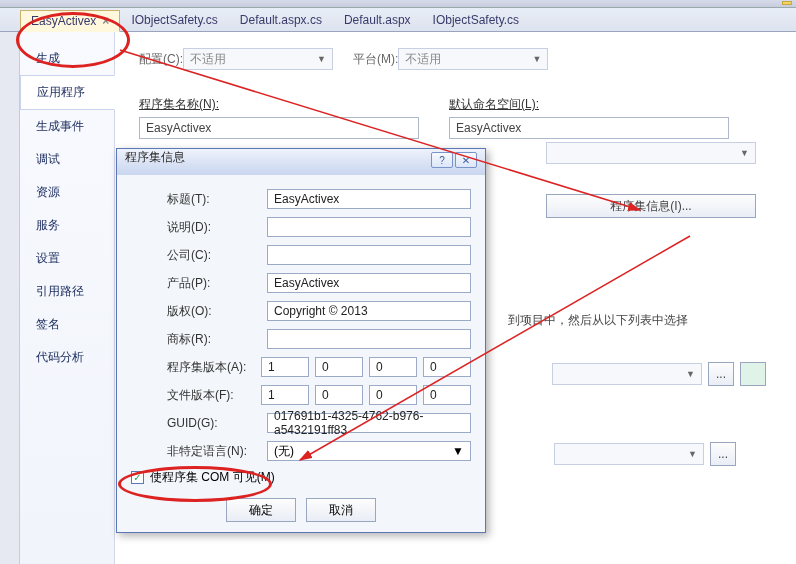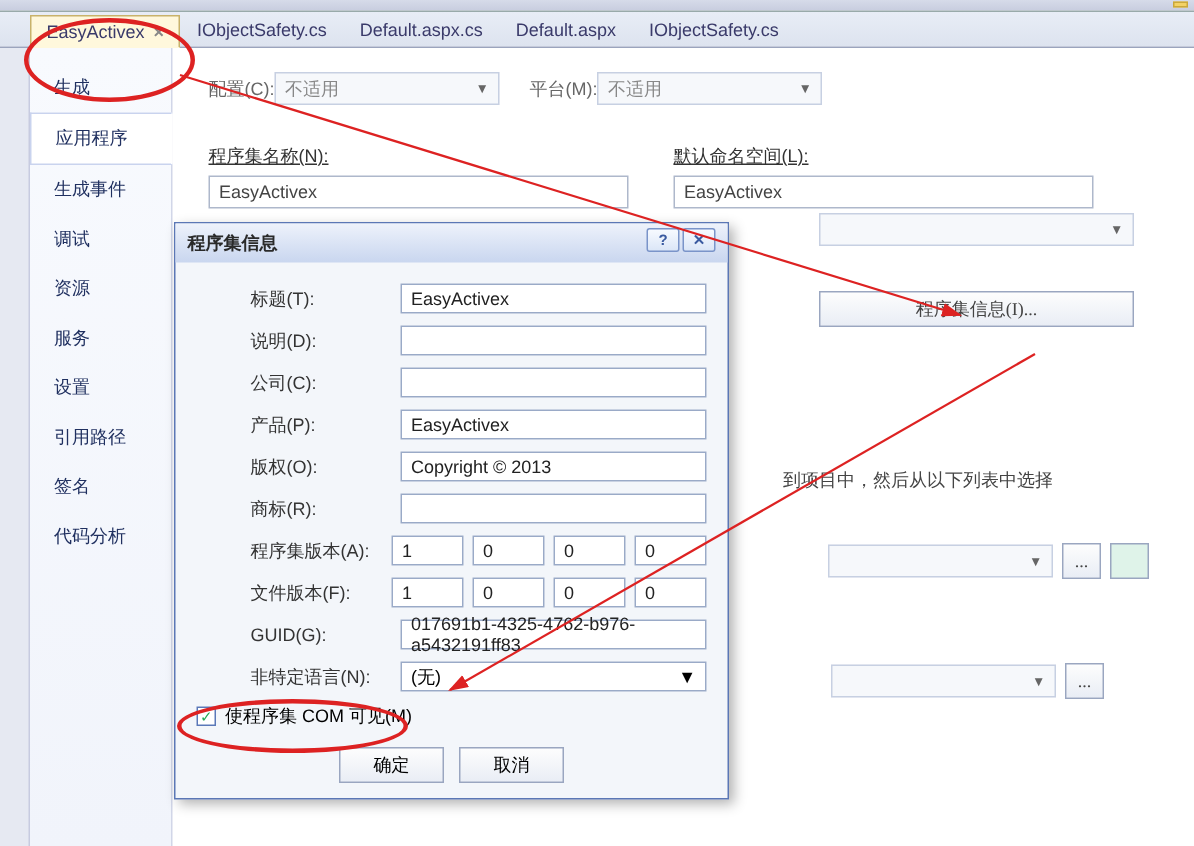--- a/index.html
+++ b/index.html
@@ -19,28 +19,28 @@
 .sidenav { width: 95px; background: linear-gradient(#f8fafe,#f1f4fb); border-right: 1px solid #d1d6e8; padding-top: 10px;}
 .sidenav .item { padding: 8px 16px; color: #203060; cursor:pointer; }
 .sidenav .item.active { background:#fff; border:1px solid #c9d3ee; border-right:1px solid #fff; margin-right:-1px; }
 .main { flex:1; padding: 16px 24px; color:#444; position:relative; }
 .row { display:flex; align-items:center; margin-bottom:12px; }
 .lbl { color:#666; }
 .dd { display:inline-flex; align-items:center; justify-content:space-between; background:#f6f8fb; border:1px solid #c7d0e2; height:22px; padding:0 6px; min-width:150px; color:#888;}
 .dd .arrow { font-size:9px; color:#666; }
 .textfield { height:22px; border:1px solid #aeb8cb; background:#fff; padding:0 6px; width:280px; display:flex; align-items:center; }
 .group-lbl { color:#333; margin-bottom:4px;text-decoration:underline; }
-.btn { background:linear-gradient(#fdfdfd,#e9edf5); border:1px solid #9aa6c0; height:24px; padding:0 22px; cursor:pointer; display:inline-flex; align-items:center; justify-content:center;font-family:Liberation Serif, serif;}
+.btn { background:linear-gradient(#fdfdfd,#e9edf5); border:1px solid #9aa6c0; height:24px; padding:0 22px; cursor:pointer; display:inline-flex; align-items:center; justify-content:center;}
 .btn.small { padding:0 4px; width:26px; }
 
 .rt-text { color:#444; }
 
 
 .dialog { position:absolute; left:116px; top:148px; width:370px; background:#f3f6fa; border:1px solid #5b77b5; box-shadow: 3px 3px 8px rgba(0,0,0,.3); }
-.dlg-title { background:linear-gradient(#eef2fb,#dbe4f5,#c9d6ef); height:26px; display:flex; align-items:center; padding:0 8px; color:#2a2a2a; font-weight:700; position:relative;}
+.dlg-title { background:linear-gradient(#eef2fb,#dbe4f5,#c9d6ef); height:26px; display:flex; align-items:flex-start; padding:0 8px; color:#2a2a2a; font-weight:400; position:relative;}
 .dlg-title .winbtn { position:absolute; right:8px; top:3px; display:flex; gap:2px;}
 .dlg-title .winbtn span { width:22px; height:16px; border:1px solid #7a94c9; background:linear-gradient(#f7faff,#dbe6f7); font-size:10px; display:flex; align-items:center; justify-content:center; color:#3a5aa0; border-radius:2px;}
 .dlg-body { padding: 14px 14px 10px 14px; }
 .frow { display:flex; align-items:center; margin-bottom:8px;margin-left:36px; }
 .flabel { width:100px; color:#333; }
 .finput { flex:1; height:20px; border:1px solid #9aaac7; background:#fff; padding:0 6px; display:flex; align-items:center; color:#222; }
 .verboxes { display:flex; gap:6px; }
 .verboxes .finput { width:48px; flex:none; }
 .combo { flex:1; height:20px; border:1px solid #9aaac7; background:#fff; display:flex; align-items:center; justify-content:space-between; padding:0 6px;}
 .chkrow { display:flex; align-items:center; gap:6px; margin-top:8px;}
@@ -125,21 +125,21 @@
       </div>
 
       <div style="position:absolute; right:40px; top:110px; width:210px;">
         <div class="dd" style="width:210px; margin-bottom:30px;">
           <span></span>
           <span class="arrow">▼</span>
         </div>
         <div class="btn" style="width:210px;">程序集信息(I)...</div>
       </div>
 
-      <div class="rt-text" style="position:absolute; right:14px; top:280px; width:260px;">到项目中，然后从以下列表中选择</div>
+      <div class="rt-text" style="position:absolute; right:28px; top:280px; width:260px;">到项目中，然后从以下列表中选择</div>
 
       <div style="position:absolute; right:30px; top:330px; display:flex; gap:6px; align-items:center;">
         <div class="dd" style="width:150px;">
             <span></span>
             <span class="arrow">▼</span>
           </div>
         <div class="btn small">...</div>
         <div class="btn small" style="background:#dff3e9;"></div>
       </div>
 

